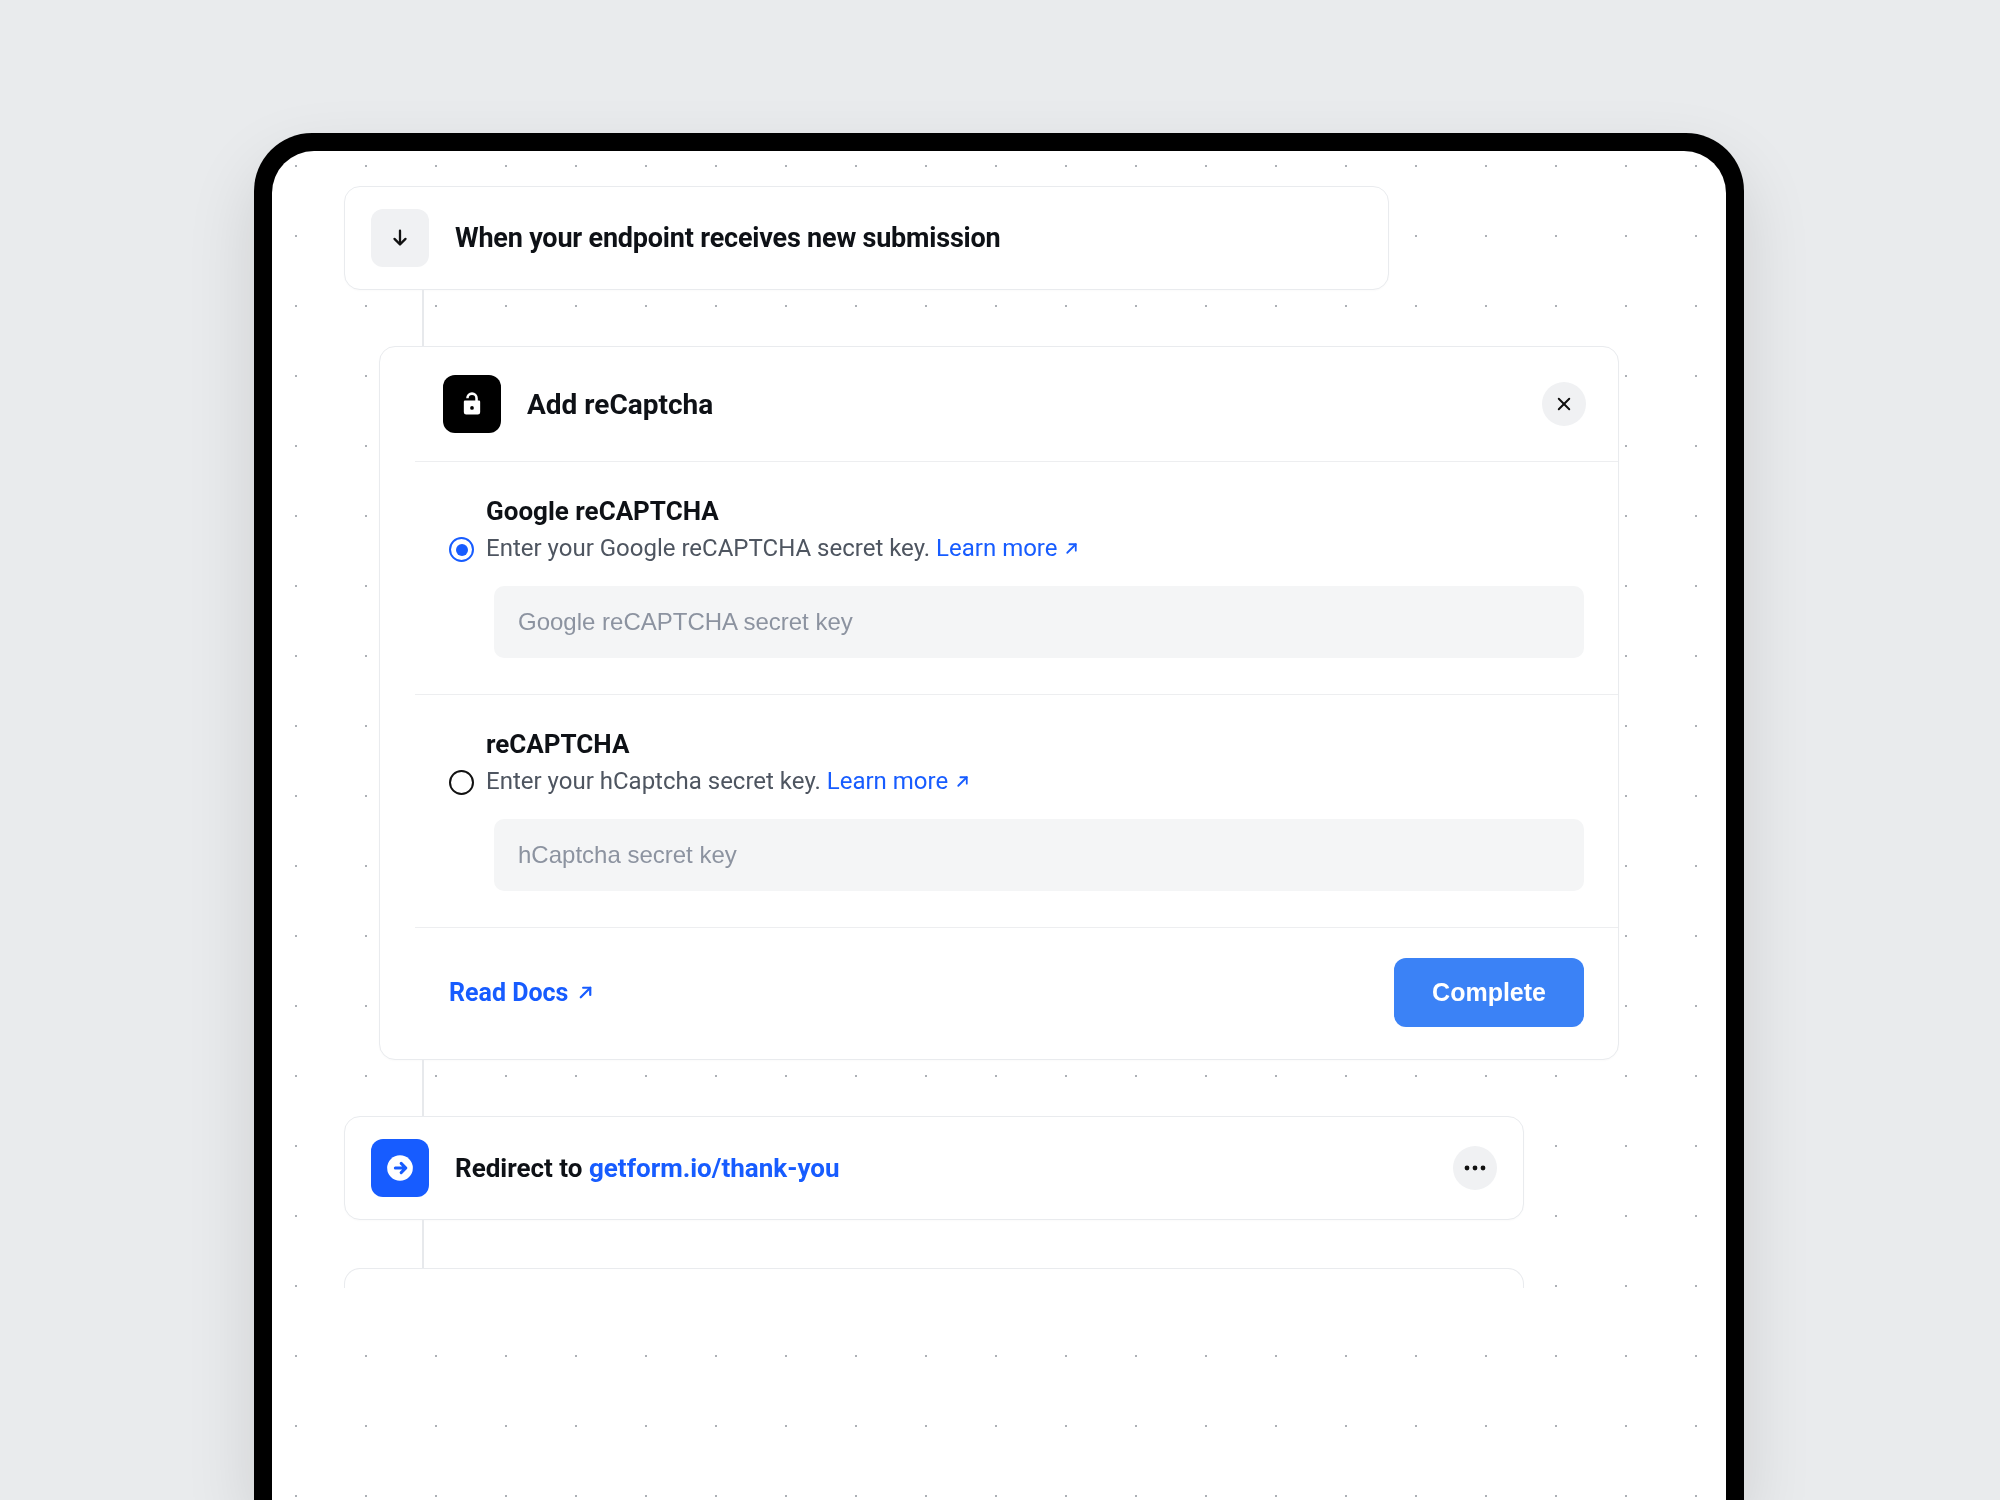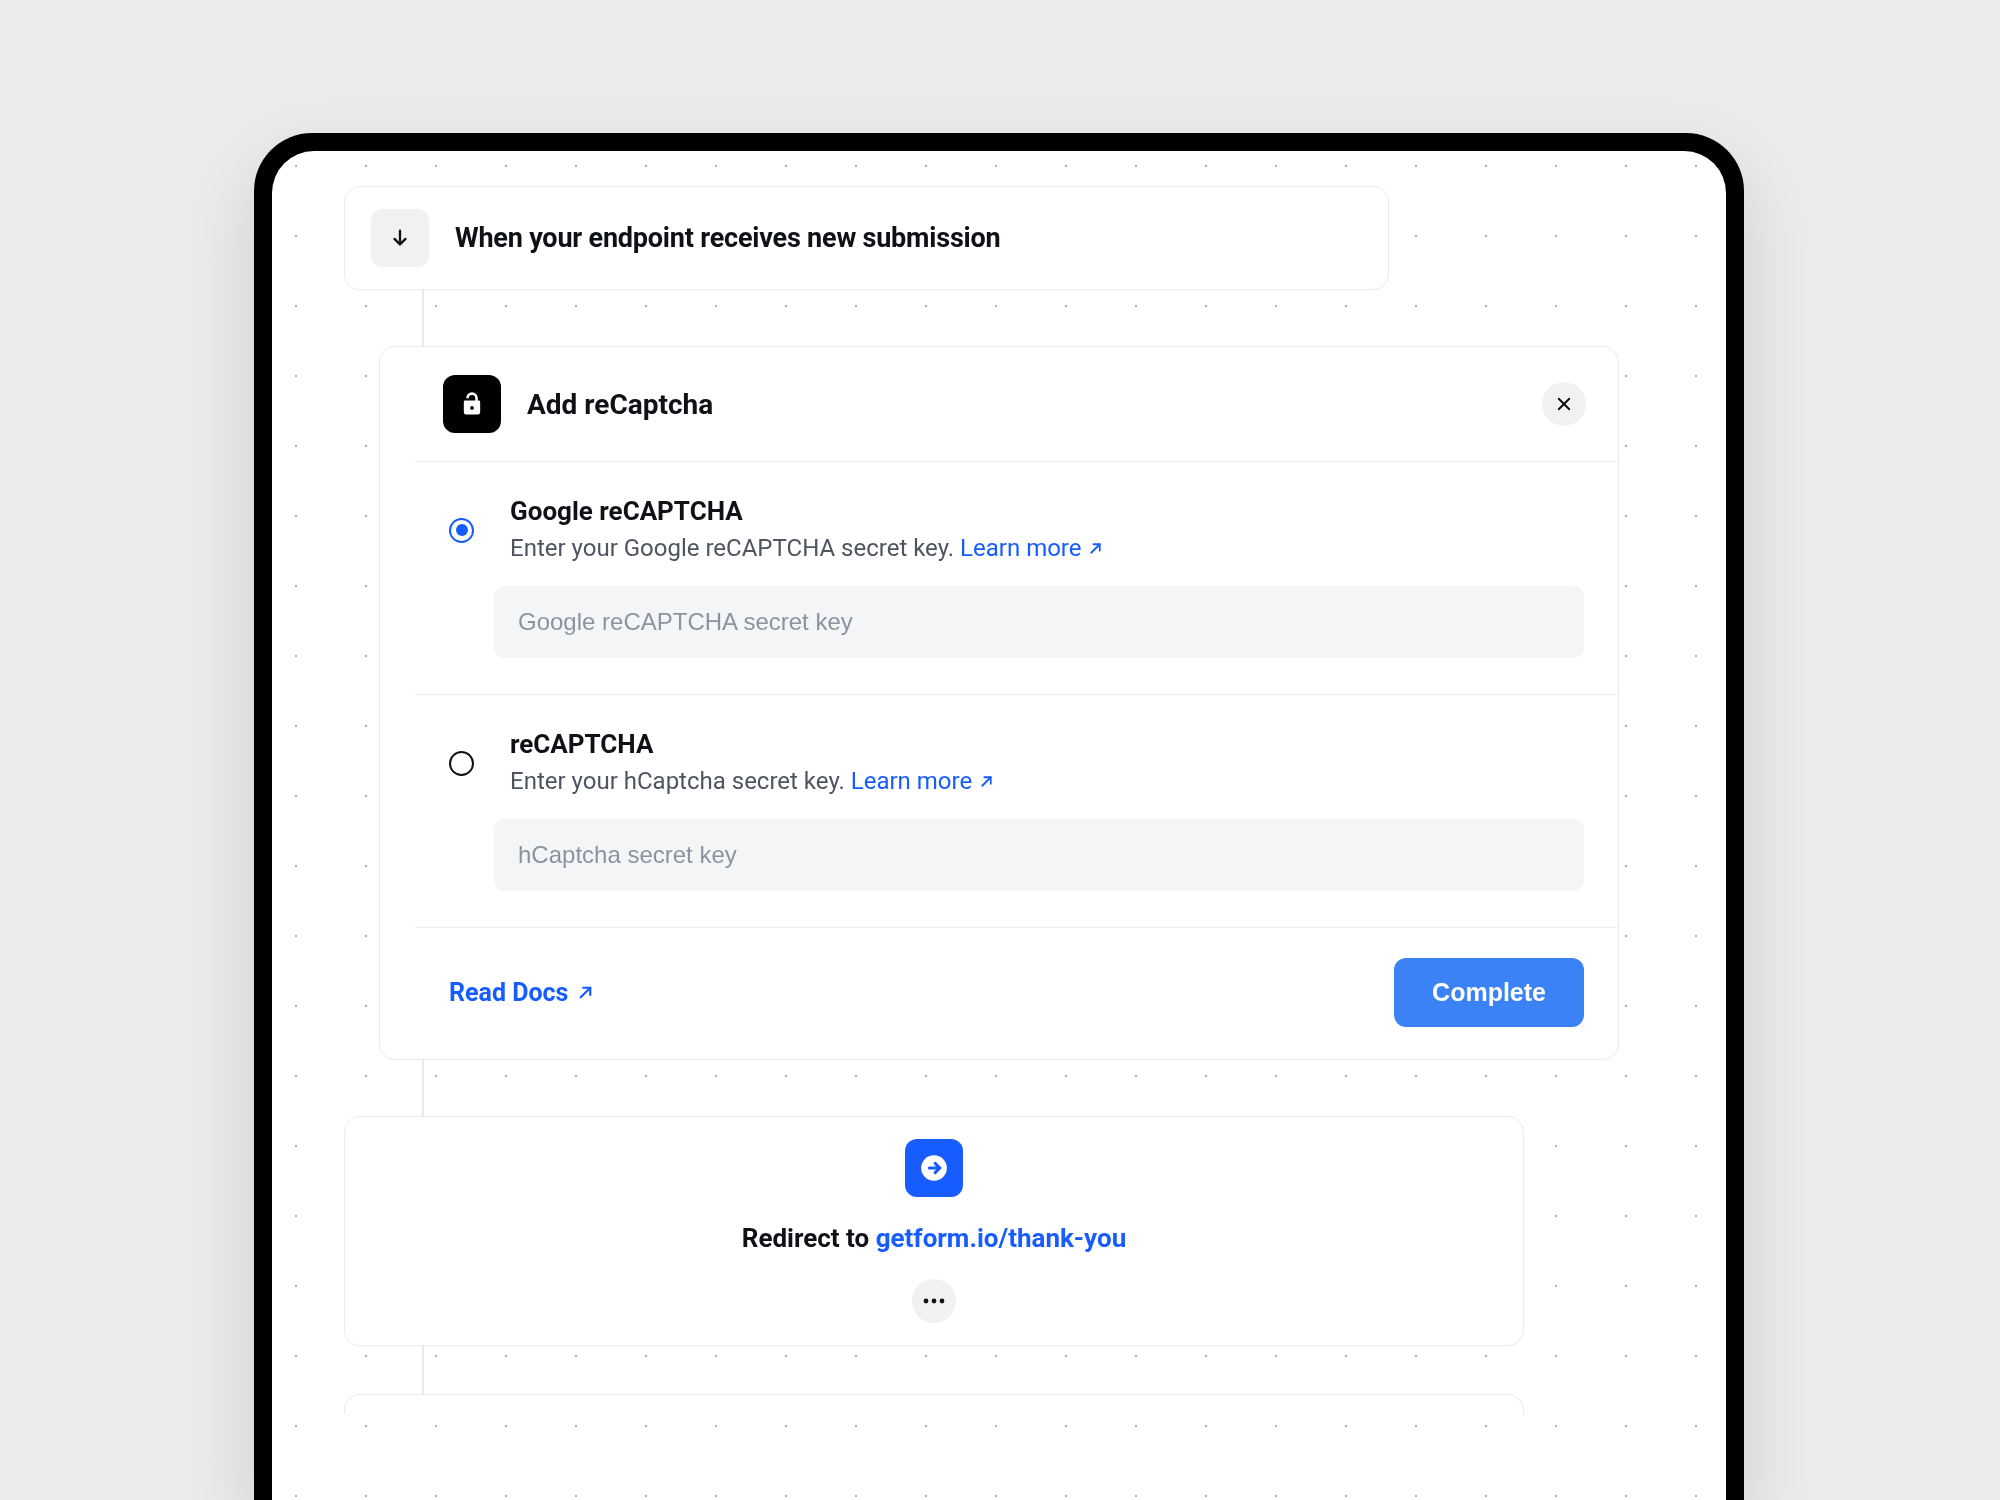--- a/index.html
+++ b/index.html
@@ -99,21 +99,21 @@
   background: #F0F1F3;
   display: flex; align-items: center; justify-content: center;
   cursor: pointer;
 }
 
 .section {
   border-top: 1.5px solid #EDEEF0;
   padding: 34px 34px 36px 34px;
 }
 
-.radio-row { display: flex; align-items: center; gap: 36px; }
+.radio-row { display: flex; align-items: flex-end; gap: 12px; }
 .radio { width: 25px; height: 25px; border-radius: 50%; border: 2.5px solid #111; flex-shrink: 0; position: relative; margin-top: 2px; cursor: pointer; }
 .radio.selected { border-color: #175CFF; }
 .radio.selected::after { content: ""; position: absolute; inset: 4.5px; background: #175CFF; border-radius: 50%; }
 .opt-title { font-size: 26px; font-weight: 700; color: #0E1116; }
 .opt-desc { font-size: 24px; color: #4E5560; margin-top: 8px; }
 .opt-desc a { color: #175CFF; text-decoration: none; font-weight: 400; cursor: pointer; }
 
 .field {
   margin-top: 24px;
   margin-left: 45px;
@@ -146,21 +146,20 @@
   padding: 20px 38px;
   cursor: pointer;
 }
 
 .redirect-card {
   width: 1180px;
   display: flex;
   align-items: center;
   padding: 22px 26px;
   gap: 26px;
-  flex-direction: column;
 }
 .redirect-title { font-size: 26px; font-weight: 700; color: #0E1116; flex: 1; }
 .redirect-title .url { color: #175CFF; }
 
 .stub-card {
   width: 1180px;
   height: 20px;
   border-top: 1.5px solid #E9EBEE;
   border-left: 1.5px solid #E9EBEE;
   border-right: 1.5px solid #E9EBEE;

